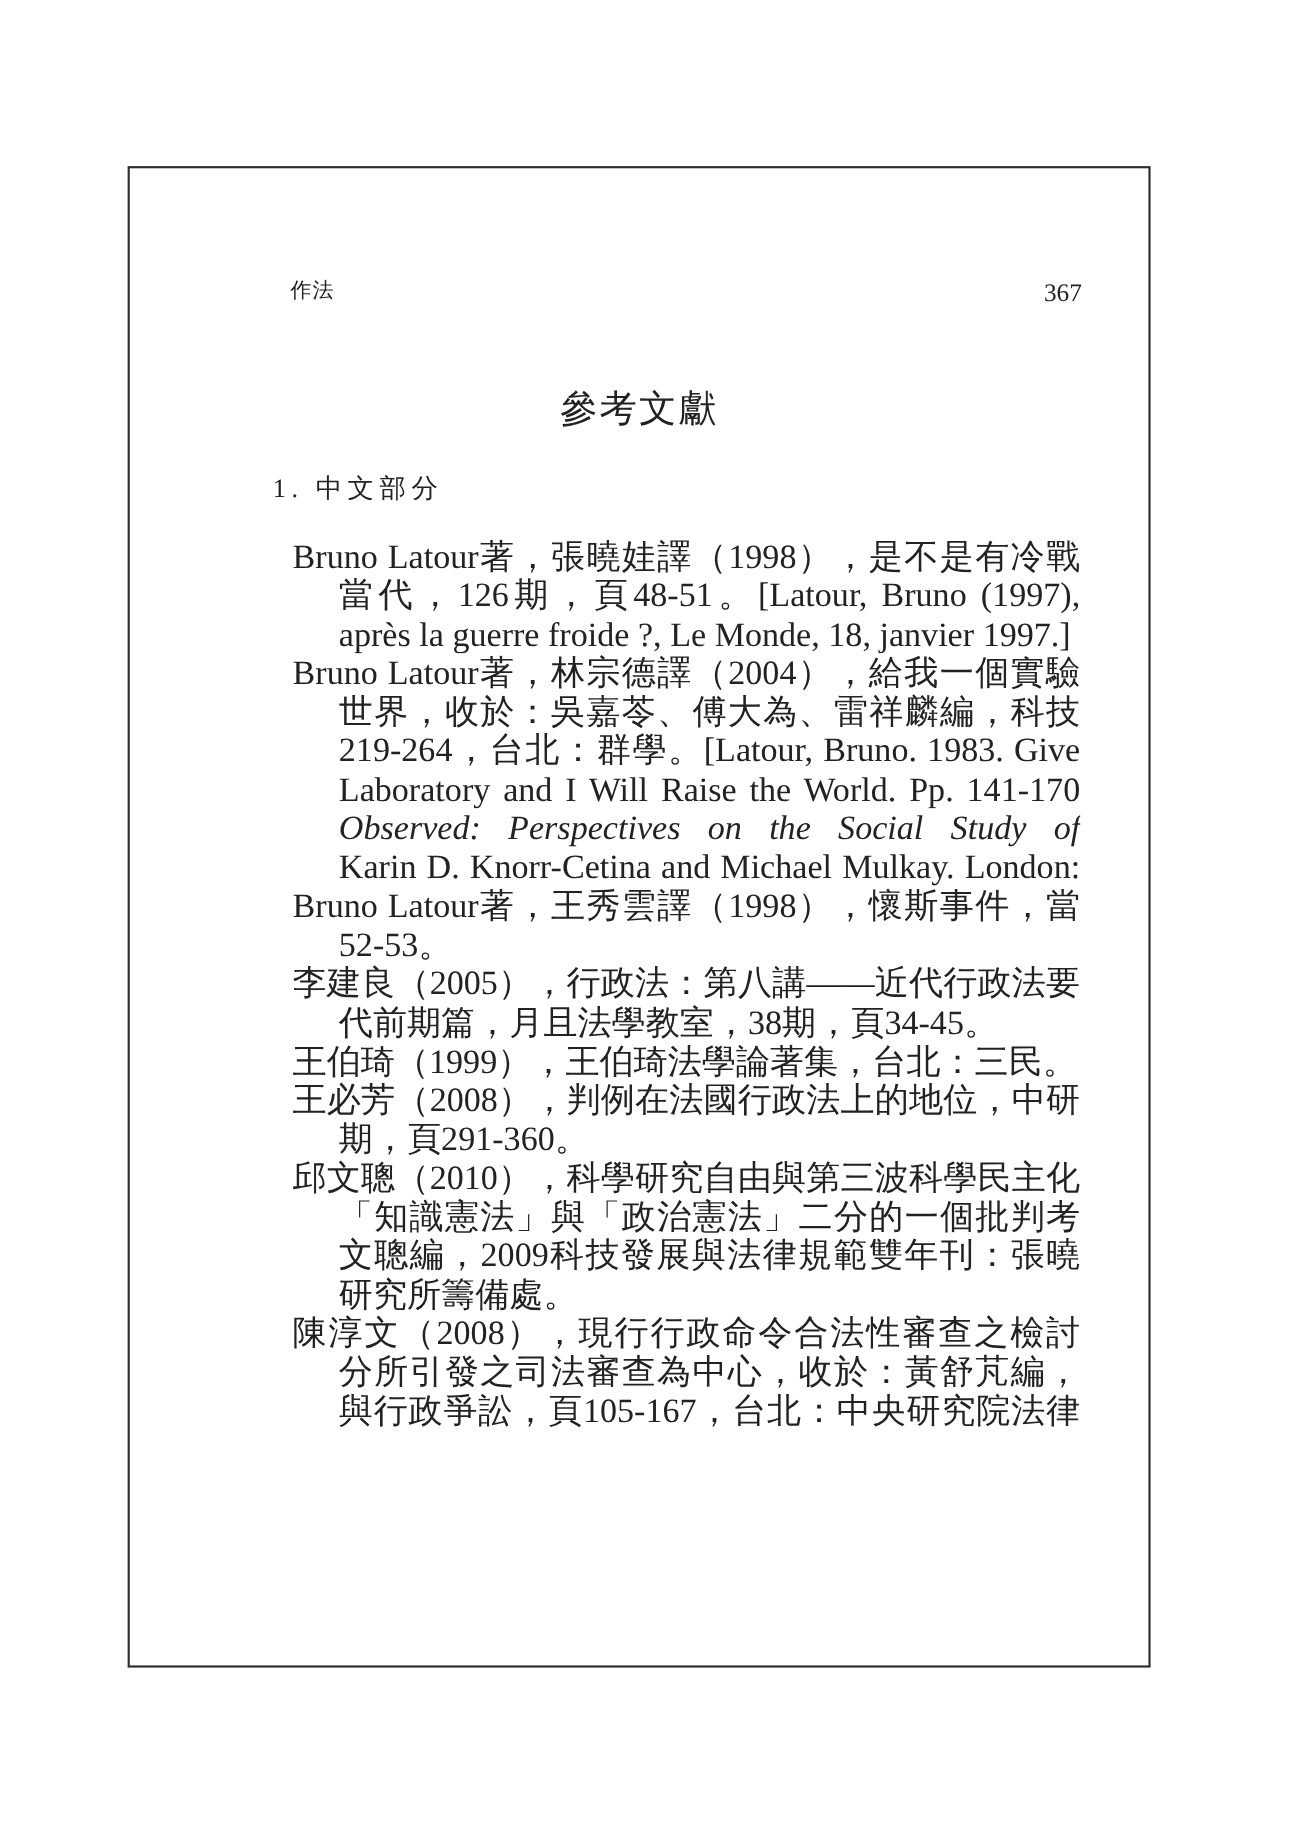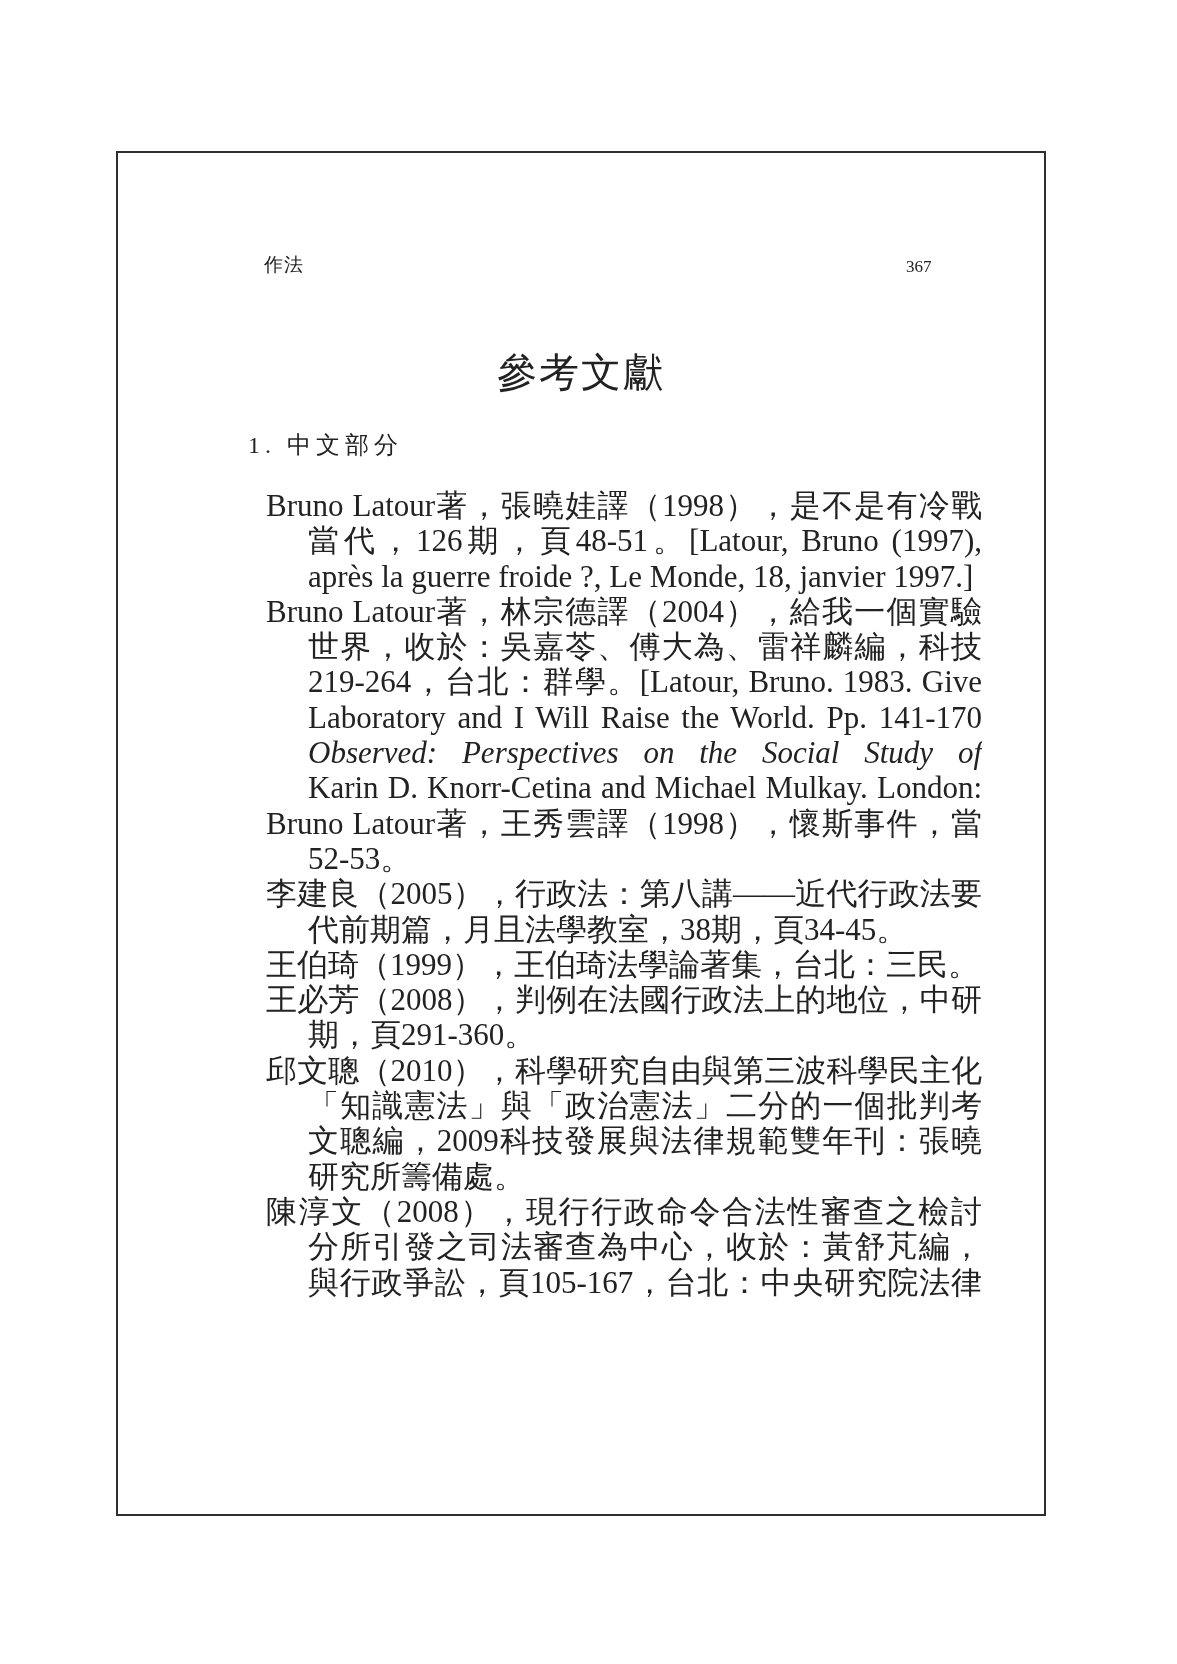--- a/index.html
+++ b/index.html
@@ -18,26 +18,26 @@
   .page{
     position:absolute;left:116px;top:151px;width:930px;height:1365px;
     box-sizing:border-box;border:2px solid var(--border);
     background:var(--paper);
   }
   .running-head{
     position:absolute;left:146px;top:100px;
     font-size:19px;line-height:24px;letter-spacing:1px;
   }
   .page-number{
-    position:absolute;left:788px;top:104px;
-    font-size:17px;line-height:20px;
+    position:absolute;left:831px;top:104px;
+    font-size:23px;line-height:20px;
   }
   .doc-title{
     position:absolute;left:0;right:0;top:200px;
-    text-align:center;font-size:40px;line-height:40px;letter-spacing:2px;
+    text-align:center;font-size:34px;line-height:40px;letter-spacing:2px;
   }
   .section-heading{
     position:absolute;left:130px;top:276px;
     font-size:24px;line-height:32px;letter-spacing:5px;
   }
   .reference-list{
     position:absolute;left:148px;top:335px;width:716px;
     font-size:31px;
   }
   .ref-line{

